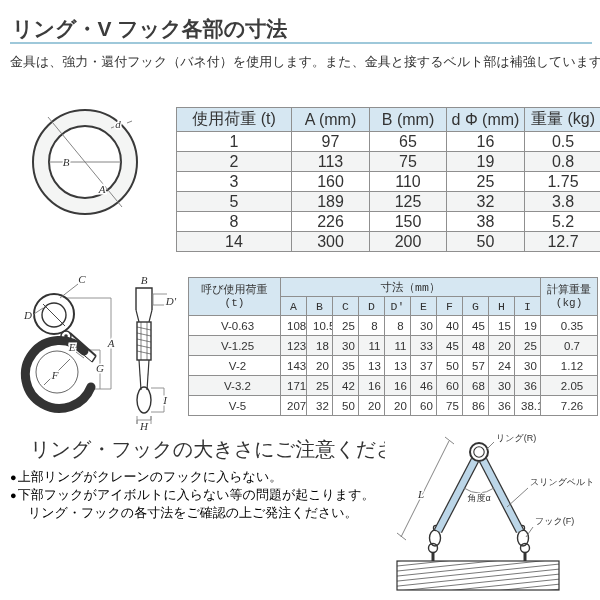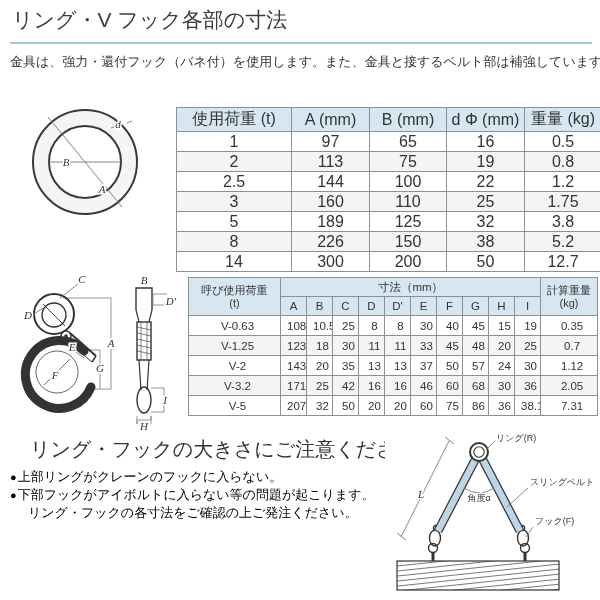--- a/index.html
+++ b/index.html
@@ -1,32 +1,32 @@
 <!DOCTYPE html>
 <html><head>
 <meta charset="utf-8">
 <style>
   html,body{margin:0;padding:0;background:#fff;}
   .page{position:relative;width:600px;height:600px;background:#fff;overflow:hidden;
         font-family:"Liberation Sans","DejaVu Sans",sans-serif;color:#333;}
-  .title{position:absolute;left:12px;top:6px;font-size:21px;font-weight:normal;color:#3c3c3c;margin:0;white-space:nowrap;}
+  .title{position:absolute;left:12px;top:15px;font-size:21px;font-weight:bold;color:#3c3c3c;margin:0;white-space:nowrap;}
   .rule{position:absolute;left:10px;top:42px;width:582px;height:2px;background:#9ec8da;}
   .subtitle{position:absolute;left:10px;top:53px;font-size:13px;color:#333;white-space:nowrap;}
 
   table{position:absolute;border-collapse:collapse;table-layout:fixed;background:#fff;}
   th,td{border:1px solid #8f8f8f;text-align:center;vertical-align:middle;font-weight:normal;color:#333;padding:0;overflow:hidden;}
   th{background:#d6e7f2;}
   tbody tr:nth-child(even) td{background:#f3f4f4;}
 
   .t1{left:176px;top:95px;width:425px;font-size:16px;margin-top:12px;}
   .t1 th{height:23px;}
   .t1 td{height:19px;}
 
   .t2{left:188px;top:277px;width:409px;font-size:11.5px;}
-  .t2 th{height:18px;line-height:13px;}
+  .t2 th{height:18px;line-height:13px;font-family:Liberation Mono, monospace;}
   .t2 td{height:19px;padding-left:6px;}
   .hdr2line{font-size:11px;line-height:13px;}
 
   svg{position:absolute;}
   .dg-ring{left:18px;top:98px;}
   .dg-hook{left:8px;top:248px;}
   .dg-sling{left:385px;top:424px;z-index:2;}
 
   .notice-h{position:absolute;left:30px;top:436px;font-size:20px;color:#333;white-space:nowrap;
             width:358px;overflow:hidden;z-index:1;}
@@ -88,27 +88,20 @@
           <td>65</td>
           <td>16</td>
           <td>0.5</td>
         </tr>
         <tr>
           <td>2</td>
           <td>113</td>
           <td>75</td>
           <td>19</td>
           <td>0.8</td>
-        </tr>
-        <tr>
-          <td>2.5</td>
-          <td>144</td>
-          <td>100</td>
-          <td>22</td>
-          <td>1.2</td>
         </tr>
         <tr>
           <td>3</td>
           <td>160</td>
           <td>110</td>
           <td>25</td>
           <td>1.75</td>
         </tr>
         <tr>
           <td>5</td>
@@ -292,21 +285,21 @@
           <td>207</td>
           <td>32</td>
           <td>50</td>
           <td>20</td>
           <td>20</td>
           <td>60</td>
           <td>75</td>
           <td>86</td>
           <td>36</td>
           <td>38.1</td>
-          <td>7.31</td>
+          <td>7.26</td>
         </tr>
       </tbody>
   </table>
 
   <div class="notice-h">リング・フックの大きさにご注意ください</div>
   <div class="bullets">
     <div class="b-line"><span class="glyph">●</span><span>上部リングがクレーンのフックに入らない。</span></div>
     <div class="b-line"><span class="glyph">●</span><span>下部フックがアイボルトに入らない等の問題が起こります。</span></div>
     <div class="b-line ind"><span>リング・フックの各寸法をご確認の上ご発注ください。</span></div>
   </div>

